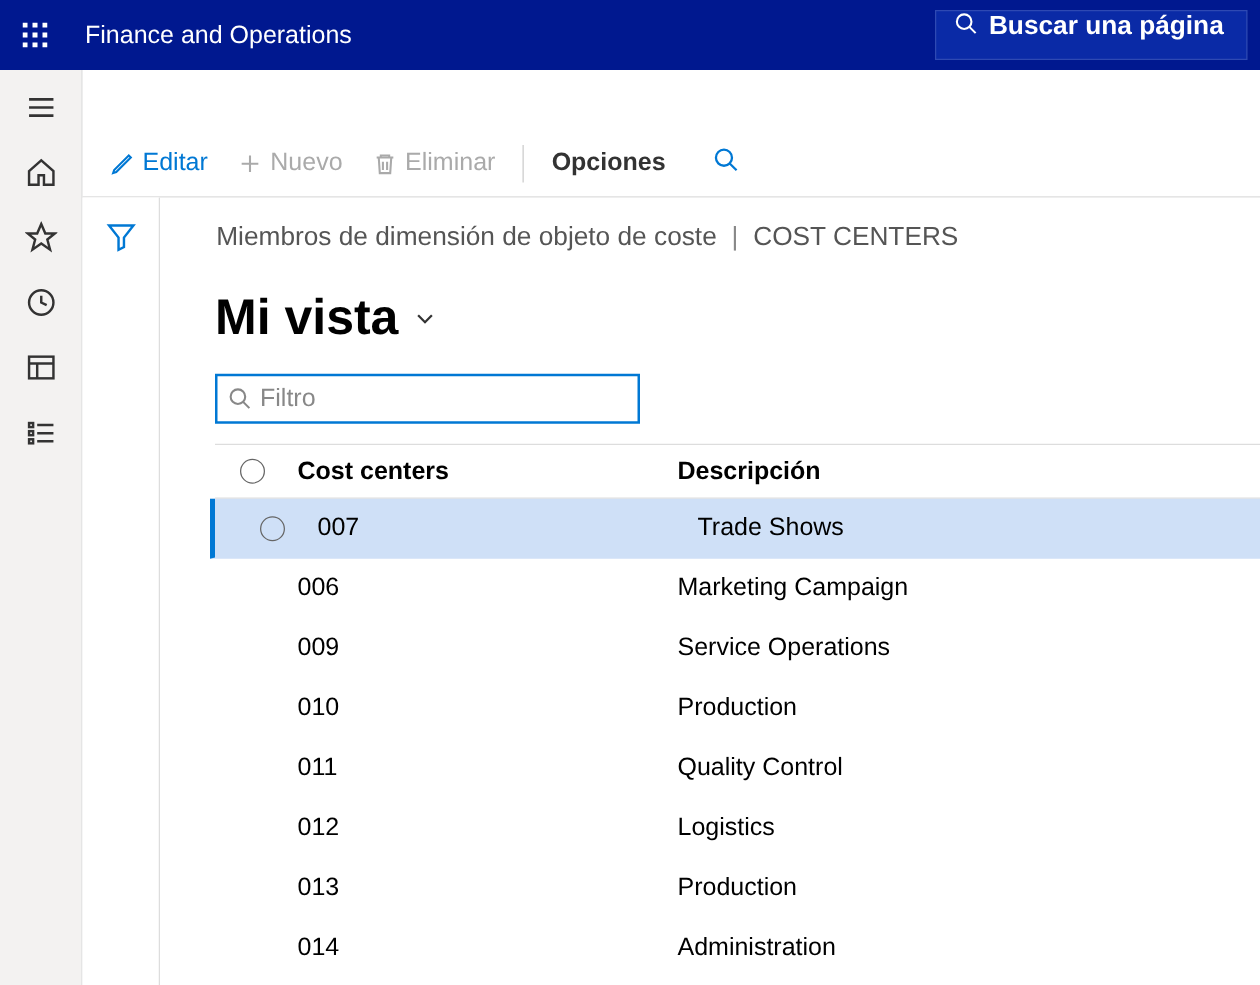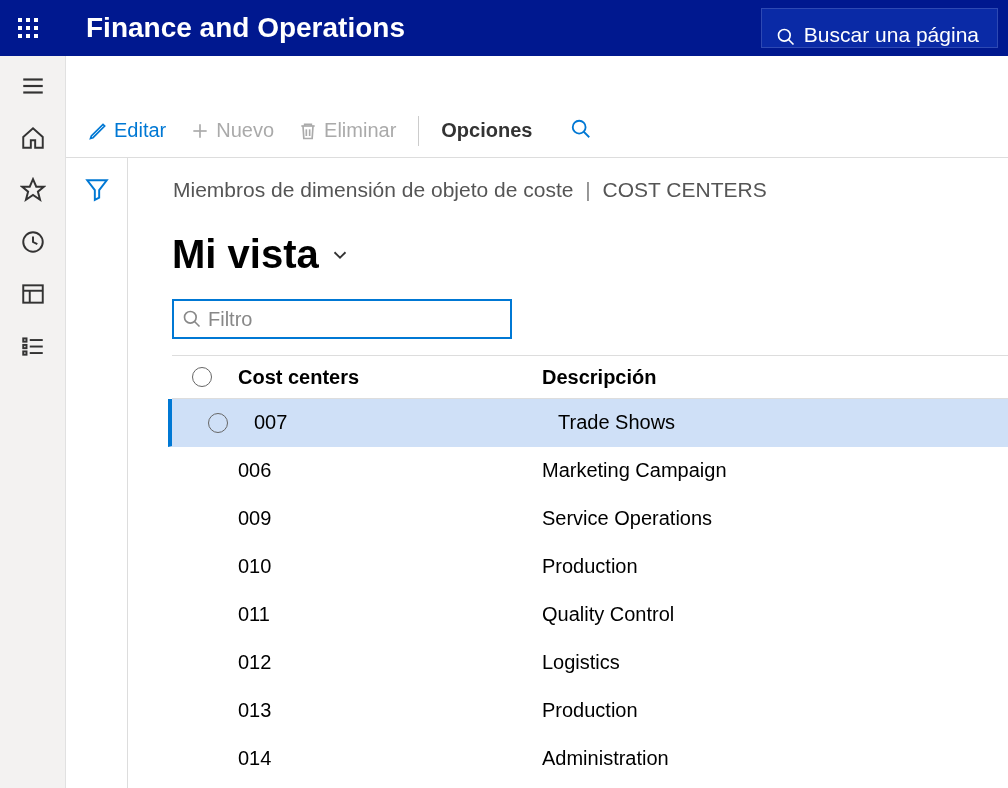--- a/index.html
+++ b/index.html
@@ -16,34 +16,35 @@
   }
   .topbar .waffle {
     width: 56px;
     height: 56px;
     display: flex;
     align-items: center;
     justify-content: center;
     cursor: pointer;
   }
   .topbar .app-title {
-    font-size: 28px;
-    font-weight: 700;
-    margin-left: 30px;
+    font-size: 20px;
+    font-weight: 400;
+    margin-left: 12px;
     flex: 1;
   }
   .topbar .search-box {
     background: #0a2aa6;
     height: 40px;
     display: flex;
-    align-items: flex-end;
+    align-items: flex-start;
     padding: 0 18px 0 14px;
     margin-right: 10px;
     cursor: pointer;
     border: 1px solid rgba(255,255,255,0.15);
+    font-weight: bold;
   }
   .topbar .search-box span {
     font-size: 21px;
     margin-left: 8px;
   }
   
   
   .body {
     display: flex;
     height: calc(788px - 56px);

